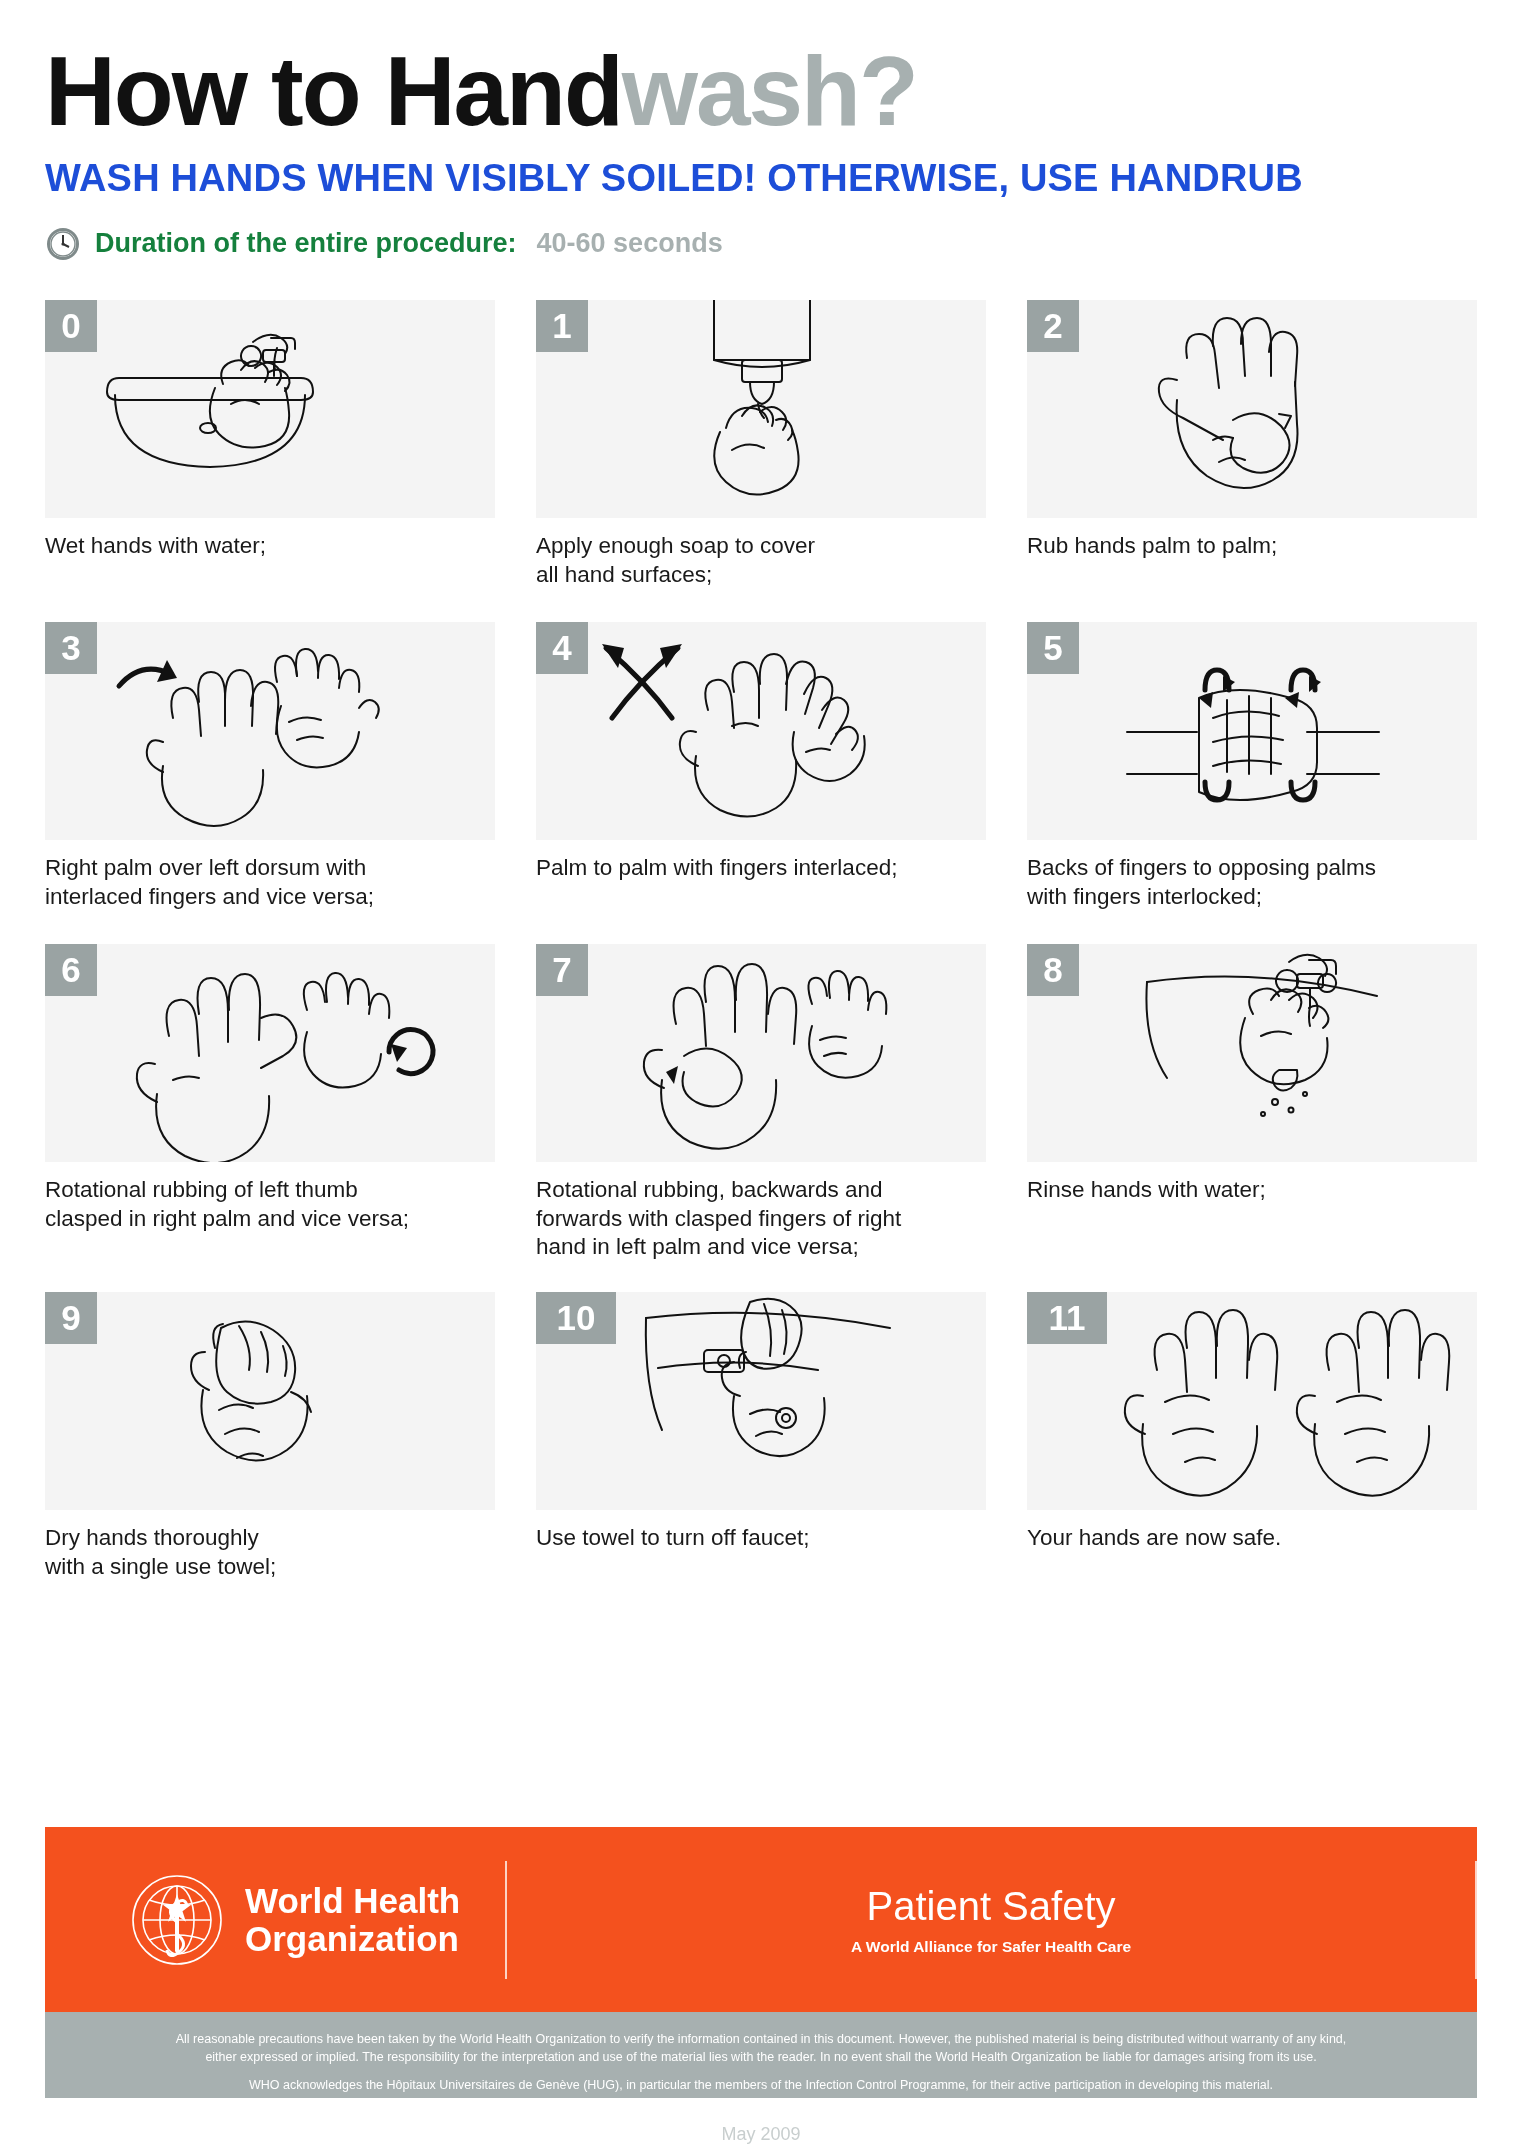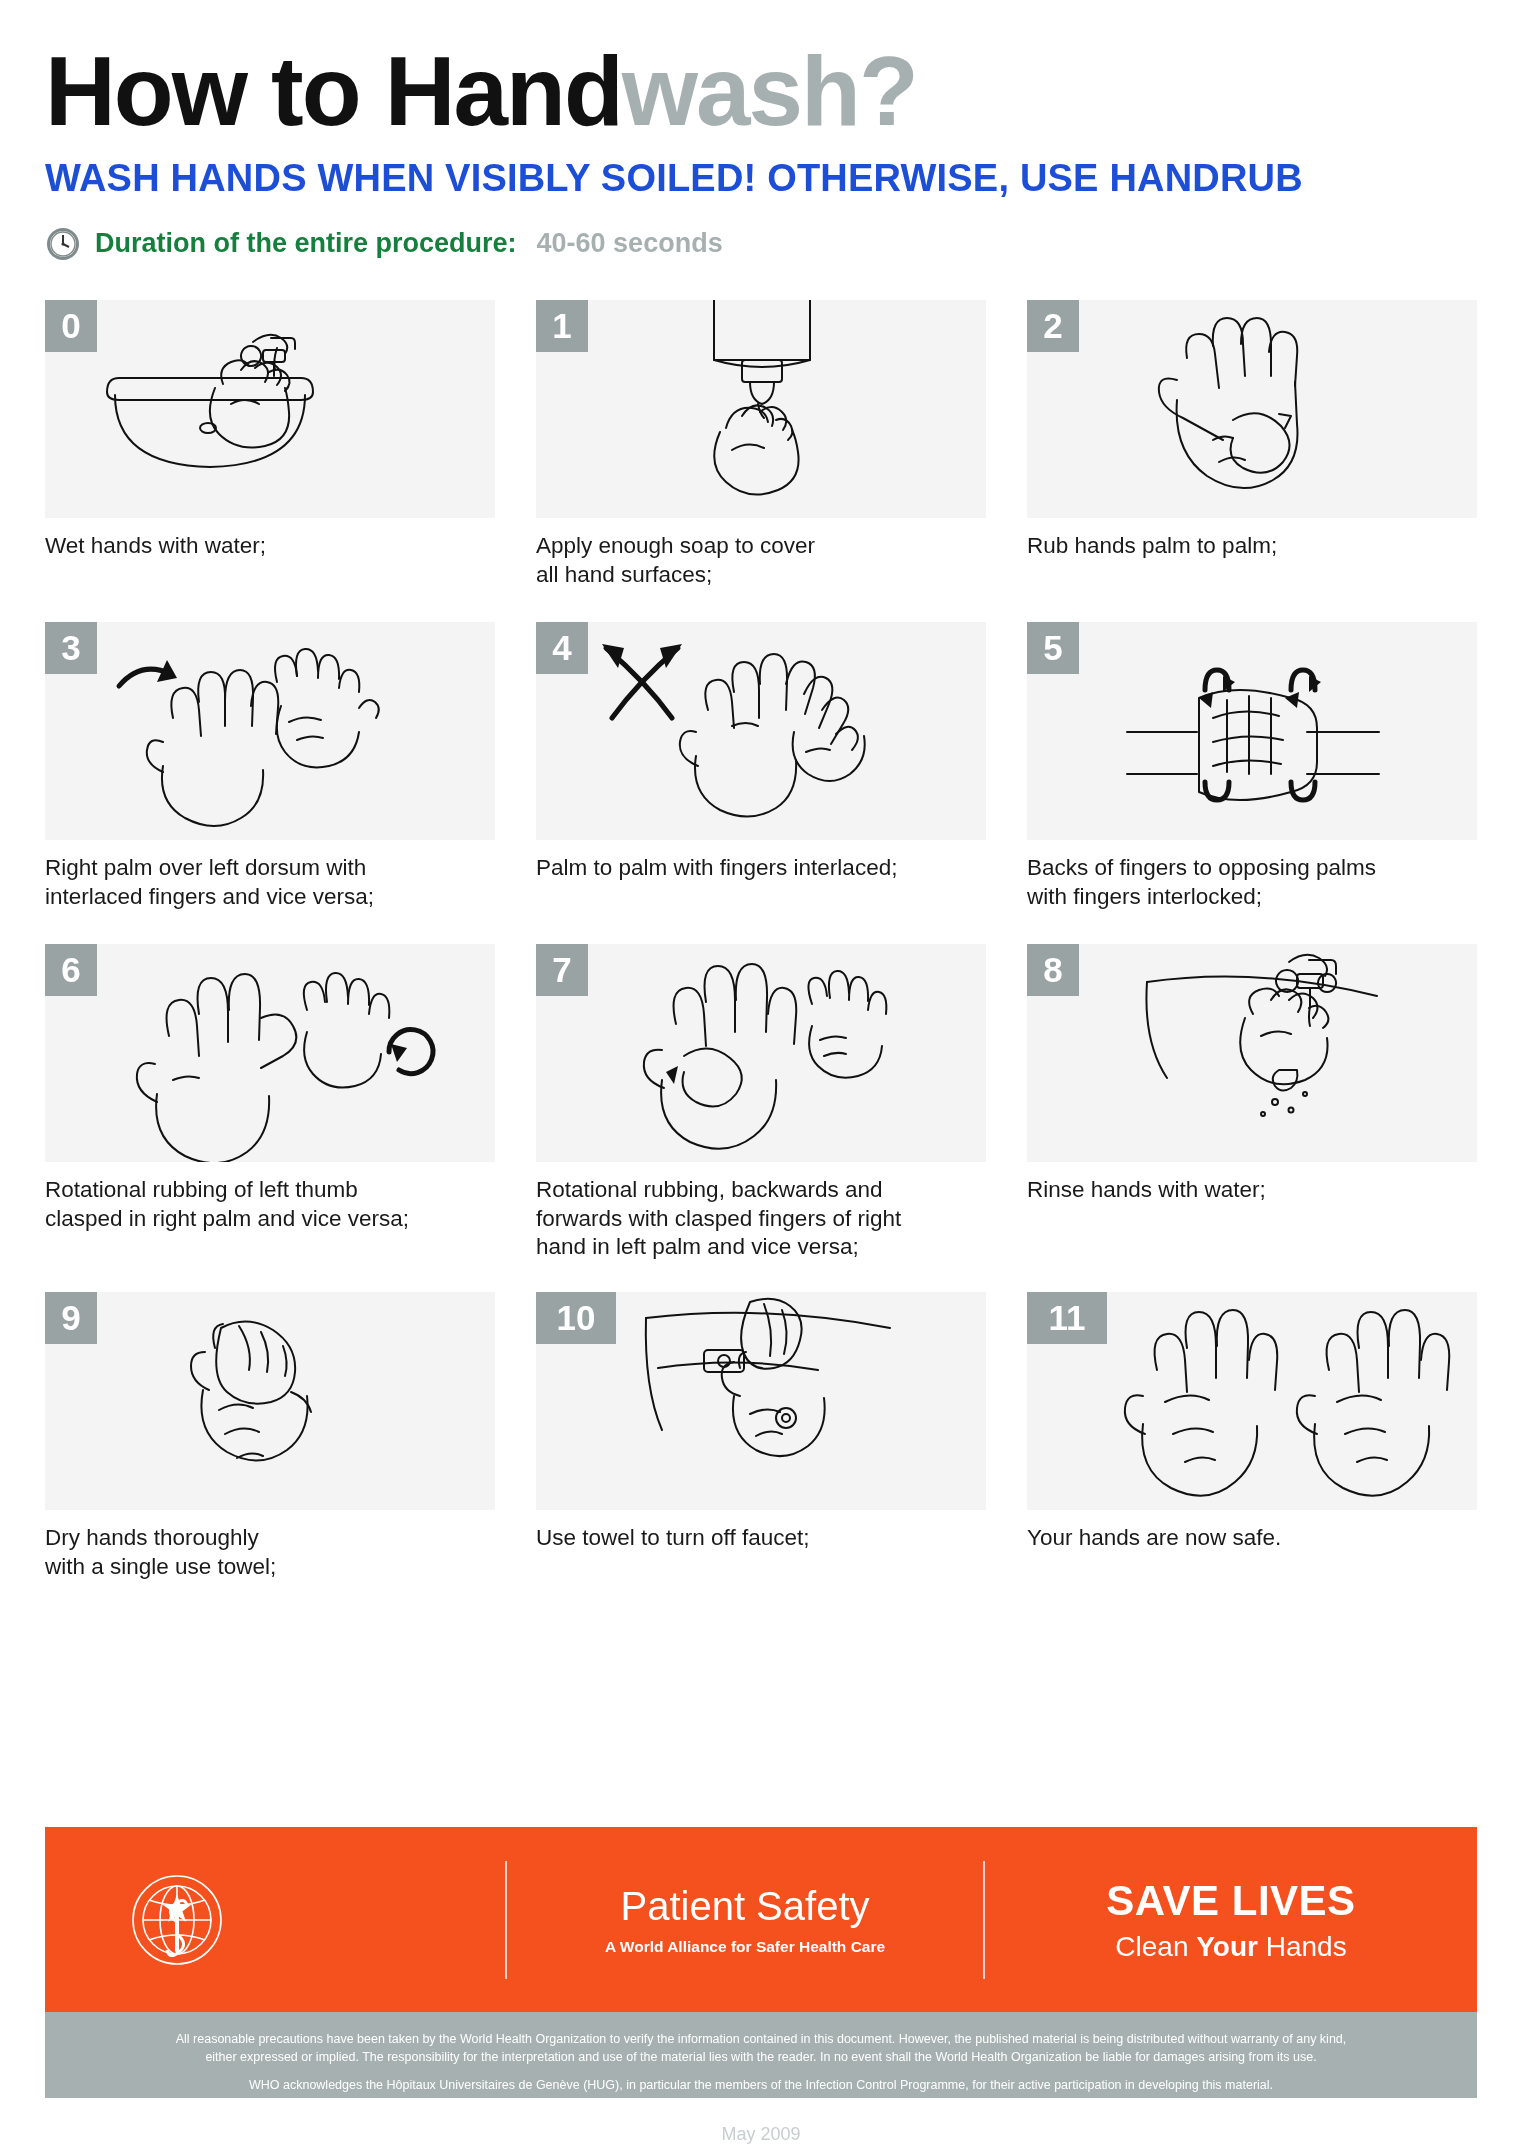--- a/index.html
+++ b/index.html
@@ -589,35 +589,33 @@
             <g fill="#ffffff">
               <path d="M50 24 l3.4 10.6 h11.1 l-9 6.6 3.4 10.6 -8.9 -6.5 -8.9 6.5 3.4 -10.6 -9 -6.6 h11.1z"></path>
               <rect x="48" y="38" width="4" height="44" rx="1"></rect>
             </g>
             <g fill="none" stroke="#ffffff" stroke-width="3">
               <path d="M50 52 q-12 -10 -2 -18 q10 -8 12 2"></path>
               <path d="M50 64 q12 10 2 18 q-10 8 -12 -2"></path>
             </g>
           </svg>
         </span>
+        <span class="who-name">World Health
+Organization</span>
       </div>
 
       <div class="divider"></div>
 
       <div class="ps-block">
         <div class="ps-title">Patient Safety</div>
         <div class="ps-sub">A World Alliance for Safer Health Care</div>
       </div>
 
       <div class="divider"></div>
 
-      <div class="sl-block">
-        <div class="sl-title">SAVE LIVES</div>
-        <div class="sl-sub"><span>Clean </span><b>Your</b><span> Hands</span></div>
-      </div>
     </div>
 
     <div class="grey-bar">
       <div class="disclaimer">All reasonable precautions have been taken by the World Health Organization to verify the information contained in this document. However, the published material is being distributed without warranty of any kind,
 either expressed or implied. The responsibility for the interpretation and use of the material lies with the reader. In no event shall the World Health Organization be liable for damages arising from its use.</div>
       <div class="ack">WHO acknowledges the Hôpitaux Universitaires de Genève (HUG), in particular the members of the Infection Control Programme, for their active participation in developing this material.</div>
     </div>
 
     <div class="date">May 2009</div>
   </div>

